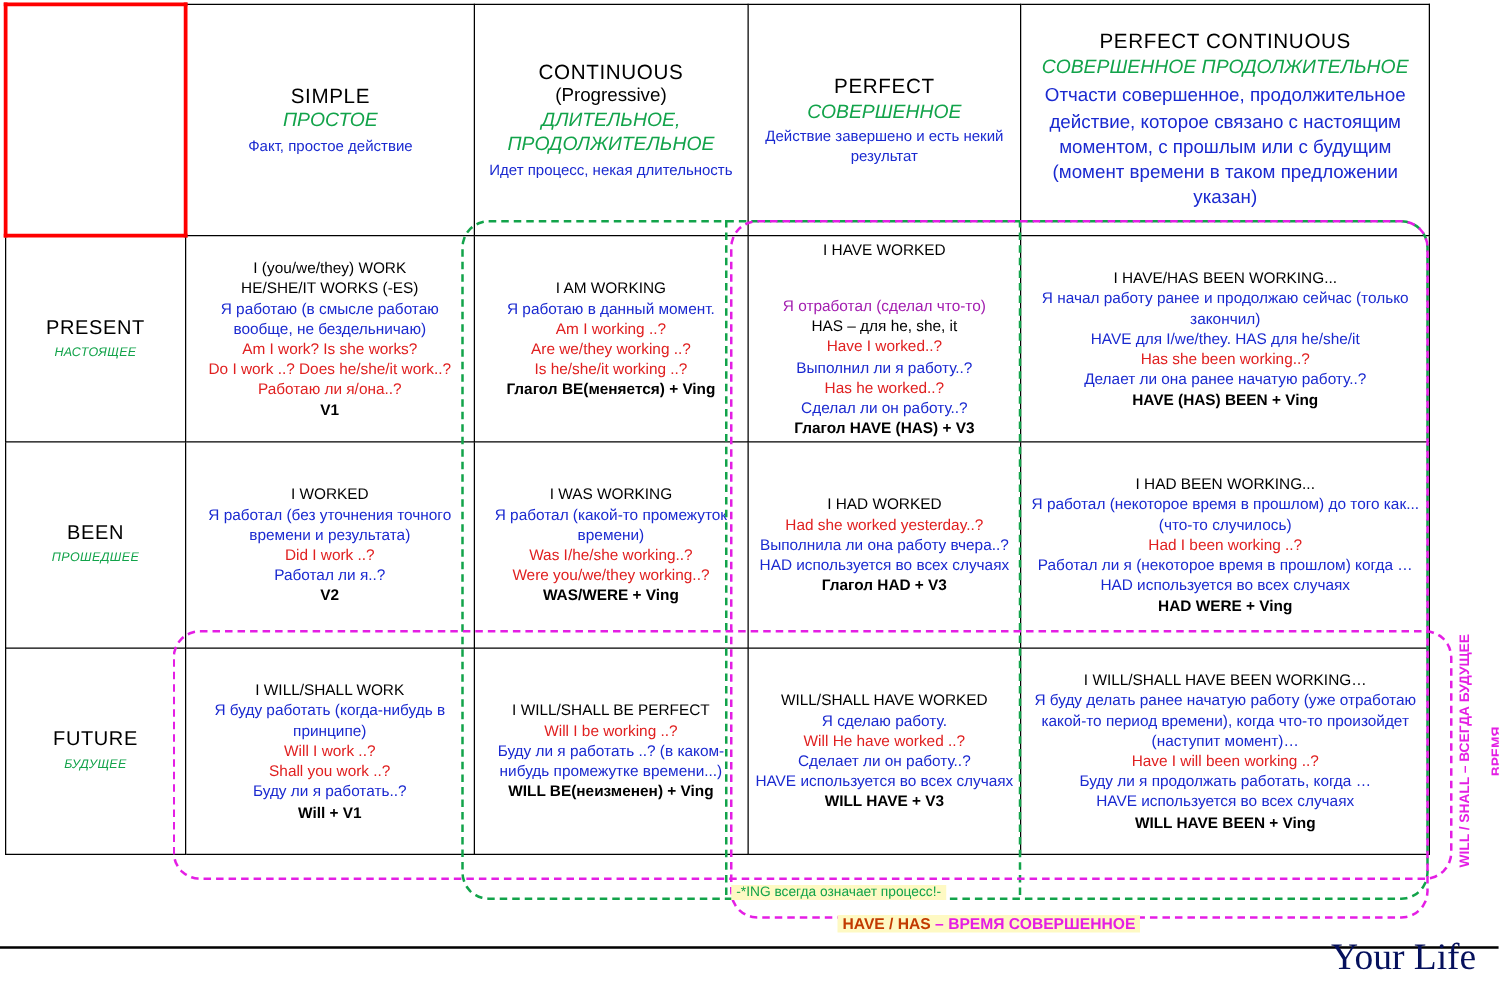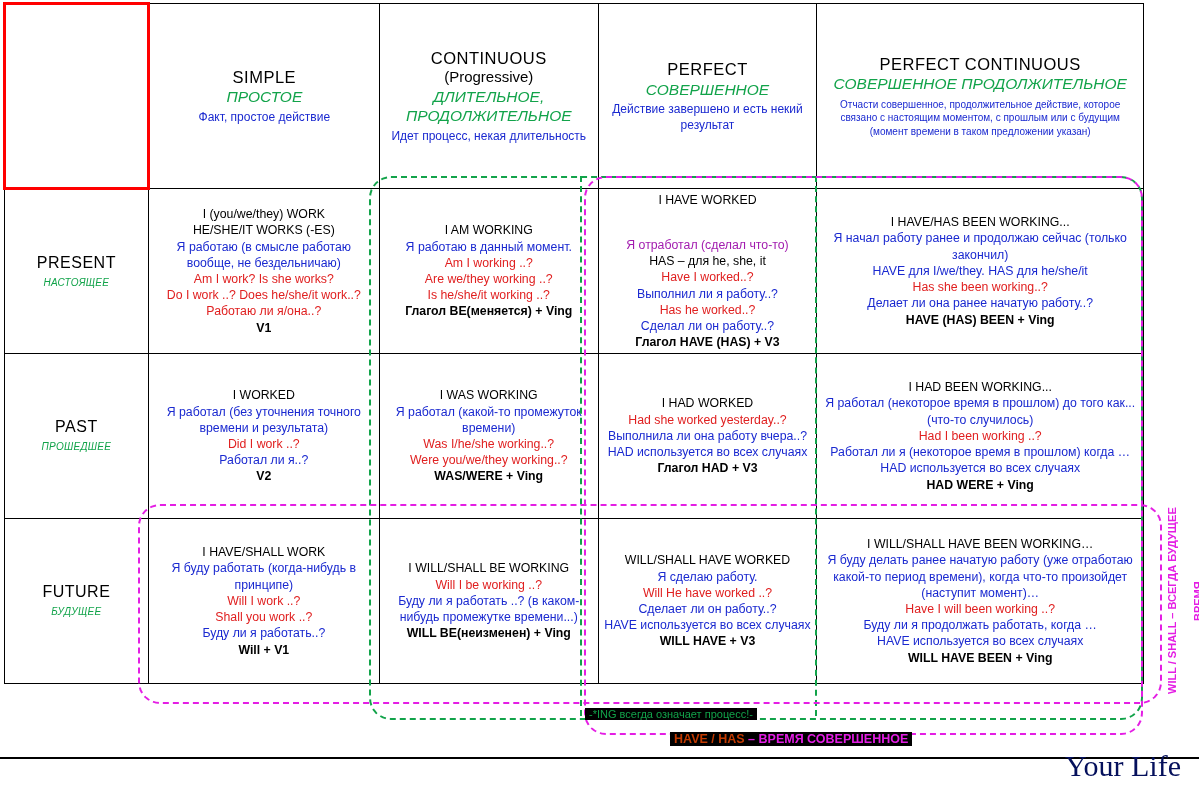--- a/index.html
+++ b/index.html
@@ -63,21 +63,21 @@
     color: #12a34a;
     line-height: 1.25;
   }
   .hdr .t3 {
     font-size: 12px;
     color: #1a29d0;
     line-height: 1.3;
     padding-top: 3px;
   }
   .hdr .t3s {
-    font-size: 10px;
+    font-size: 15px;
     color: #1a29d0;
     line-height: 1.35;
     padding-top: 4px;
   }
 
   .rowlab .r1 {
     font-size: 16px;
     color: #000000;
     letter-spacing: .5px;
     text-align: center;
@@ -111,21 +111,21 @@
     border: 2px dashed #12a34a;
     border-radius: 22px;
   }
   .dash-magenta {
     border: 2px dashed #e41ee4;
     border-radius: 22px;
   }
   .note {
     position: absolute;
     font-size: 11px;
-    background: #000000;
+    background: #fef9c3;
     padding: 0 4px;
     white-space: nowrap;
   }
   .note-green { color: #12a34a; }
   .note-mag { color: #e41ee4; font-weight: bold; font-size: 12.5px; }
   .note-mag .hh { color: #c23a00; }
 
   .sidebar-vert {
     position: absolute;
     right: 14px;
@@ -237,21 +237,21 @@
             <span class="ln blu">Я начал работу ранее и продолжаю сейчас (только закончил)</span>
             <span class="ln blu">HAVE для I/we/they. HAS для he/she/it</span>
             <span class="ln red">Has she been working..?</span>
             <span class="ln blu">Делает ли она ранее начатую работу..?</span>
             <span class="ln blk b">HAVE (HAS) BEEN + Ving</span>
           </td>
       </tr>
 
       <tr>
         <td class="rowlab">
-          <span class="r1">PAST</span><br>
+          <span class="r1">BEEN</span><br>
           <span class="r2">ПРОШЕДШЕЕ</span>
         </td>
         <td class="cell">
             <span class="ln blk">I WORKED</span>
             <span class="ln blu">Я работал (без уточнения точного времени и результата)</span>
             <span class="ln red">Did I work ..?</span>
             <span class="ln blu">Работал ли я..?</span>
             <span class="ln blk b">V2</span>
           </td>
         <td class="cell">
@@ -277,29 +277,29 @@
             <span class="ln blk b">HAD WERE + Ving</span>
           </td>
       </tr>
 
       <tr>
         <td class="rowlab">
           <span class="r1">FUTURE</span><br>
           <span class="r2">БУДУЩЕЕ</span>
         </td>
         <td class="cell">
-            <span class="ln blk">I HAVE/SHALL WORK</span>
+            <span class="ln blk">I WILL/SHALL WORK</span>
             <span class="ln blu">Я буду работать (когда-нибудь в принципе)</span>
             <span class="ln red">Will I work ..?</span>
             <span class="ln red">Shall you work ..?</span>
             <span class="ln blu">Буду ли я работать..?</span>
             <span class="ln blk b">Will + V1</span>
           </td>
         <td class="cell">
-            <span class="ln blk">I WILL/SHALL BE WORKING</span>
+            <span class="ln blk">I WILL/SHALL BE PERFECT</span>
             <span class="ln red">Will I be working ..?</span>
             <span class="ln blu">Буду ли я работать ..? (в каком-нибудь промежутке времени...)</span>
             <span class="ln blk b">WILL BE(неизменен) + Ving</span>
           </td>
         <td class="cell">
             <span class="ln blk">WILL/SHALL HAVE WORKED</span>
             <span class="ln blu">Я сделаю работу.</span>
             <span class="ln red">Will He have worked ..?</span>
             <span class="ln blu">Сделает ли он работу..?</span>
             <span class="ln blu">HAVE используется во всех случаях</span>

